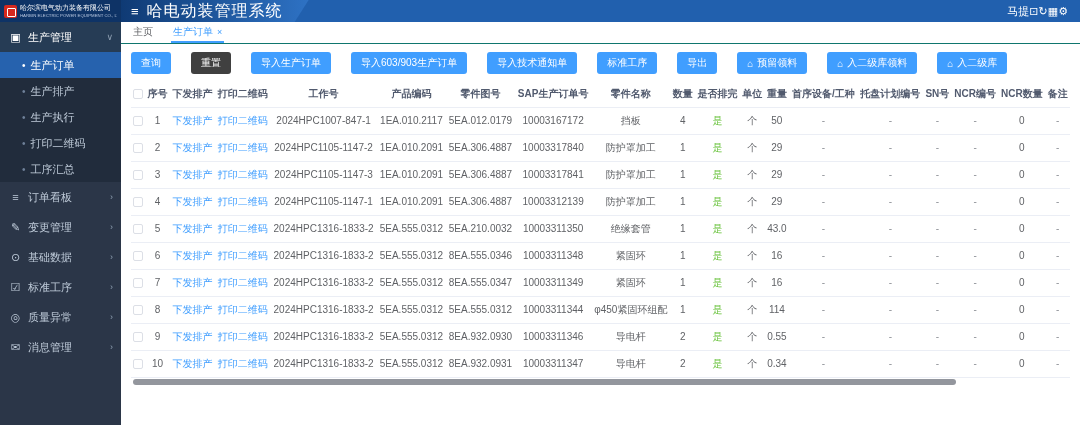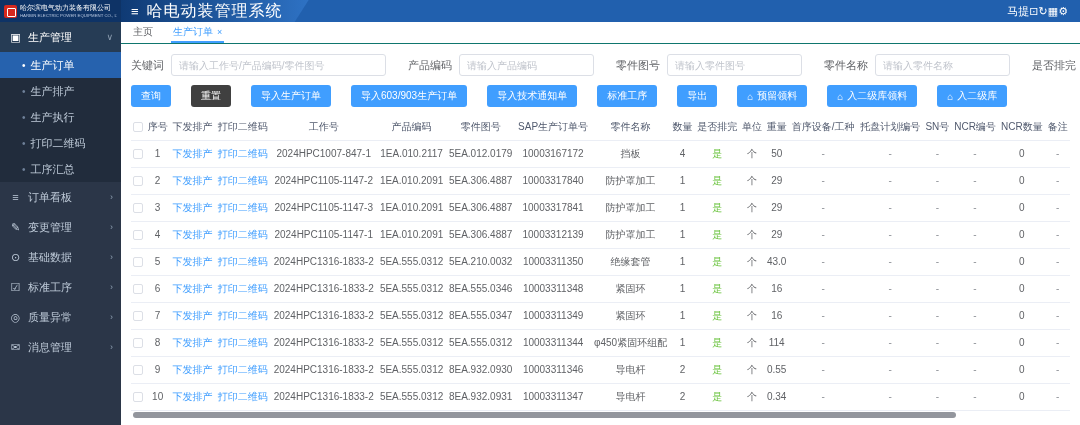--- a/index.html
+++ b/index.html
@@ -48,21 +48,21 @@
   input.f-input{height:22px;border:1px solid #dcdfe6;border-radius:3px;padding:0 7px;font-size:10px;color:#606266;outline:none;font-family:inherit}
   input.f-input::placeholder{color:#c0c4cc}
 
   .btn-row{display:flex;gap:20px;margin-bottom:8px}
   .btn{height:22px;border:none;border-radius:3px;color:#fff;font-size:10px;padding:0 10px;cursor:pointer;display:flex;align-items:center;gap:4px;font-family:inherit;white-space:nowrap}
   .btn.primary{background:#409eff}
   .btn.warning{background:#404040}
   .btn .bicon{font-size:10px}
 
   table{width:100%;border-collapse:collapse;font-size:10px}
-  th{padding:6px 2px;border-bottom:1px solid #ebeef5;text-align:center;color:#515a6e;background:#fff;font-weight:normal;line-height:1.25}
+  th{padding:6px 2px;border-bottom:1px solid #ebeef5;text-align:center;color:#515a6e;background:#fff;font-weight:bold;line-height:1.25}
   td{padding:6px 2px;border-bottom:1px solid #ebeef5;text-align:center;color:#606266;white-space:nowrap;overflow:hidden;text-overflow:ellipsis}
   .link{color:#409eff;cursor:pointer}
   .green{color:#67c23a}
   .muted{color:#909399}
   .cb{display:inline-block;width:10px;height:10px;border:1px solid #dcdfe6;border-radius:2px;background:#fff;vertical-align:middle;cursor:pointer}
 
   .hscroll{height:9px;background:#fff;padding:1px 2px;flex:0 0 9px}
   .hthumb{height:6px;width:88%;background:#93969d;border-radius:3px;cursor:pointer}
 
   .pager{display:flex;justify-content:flex-end;align-items:center;gap:5px;padding:7px 6px 0;font-size:10px;color:#606266}
@@ -157,42 +157,20 @@
         <span>主页</span>
       </div>
       <div class="tab active">
         <span>生产订单</span>
         <span class="close">×</span>
       </div>
     </div>
 
     <div class="panel">
 
-      <div class="filter-row">
-        <div class="f-group">
-          <span class="f-label">关键词</span>
-          <input class="f-input" style="width: 215px;" placeholder="请输入工作号/产品编码/零件图号">
-        </div>
-        <div class="f-group">
-          <span class="f-label">产品编码</span>
-          <input class="f-input" style="width: 135px;" placeholder="请输入产品编码">
-        </div>
-        <div class="f-group">
-          <span class="f-label">零件图号</span>
-          <input class="f-input" style="width: 135px;" placeholder="请输入零件图号">
-        </div>
-        <div class="f-group">
-          <span class="f-label">零件名称</span>
-          <input class="f-input" style="width: 135px;" placeholder="请输入零件名称">
-        </div>
-        <div class="f-group">
-          <span class="f-label">是否排完</span>
-
-        </div>
-      </div>
 
       <div class="btn-row" id="toolbar">
           <button class="btn primary">
             <span>查询</span>
           </button>
           <button class="btn warning">
             <span>重置</span>
           </button>
           <button class="btn primary">
             <span>导入生产订单</span>

